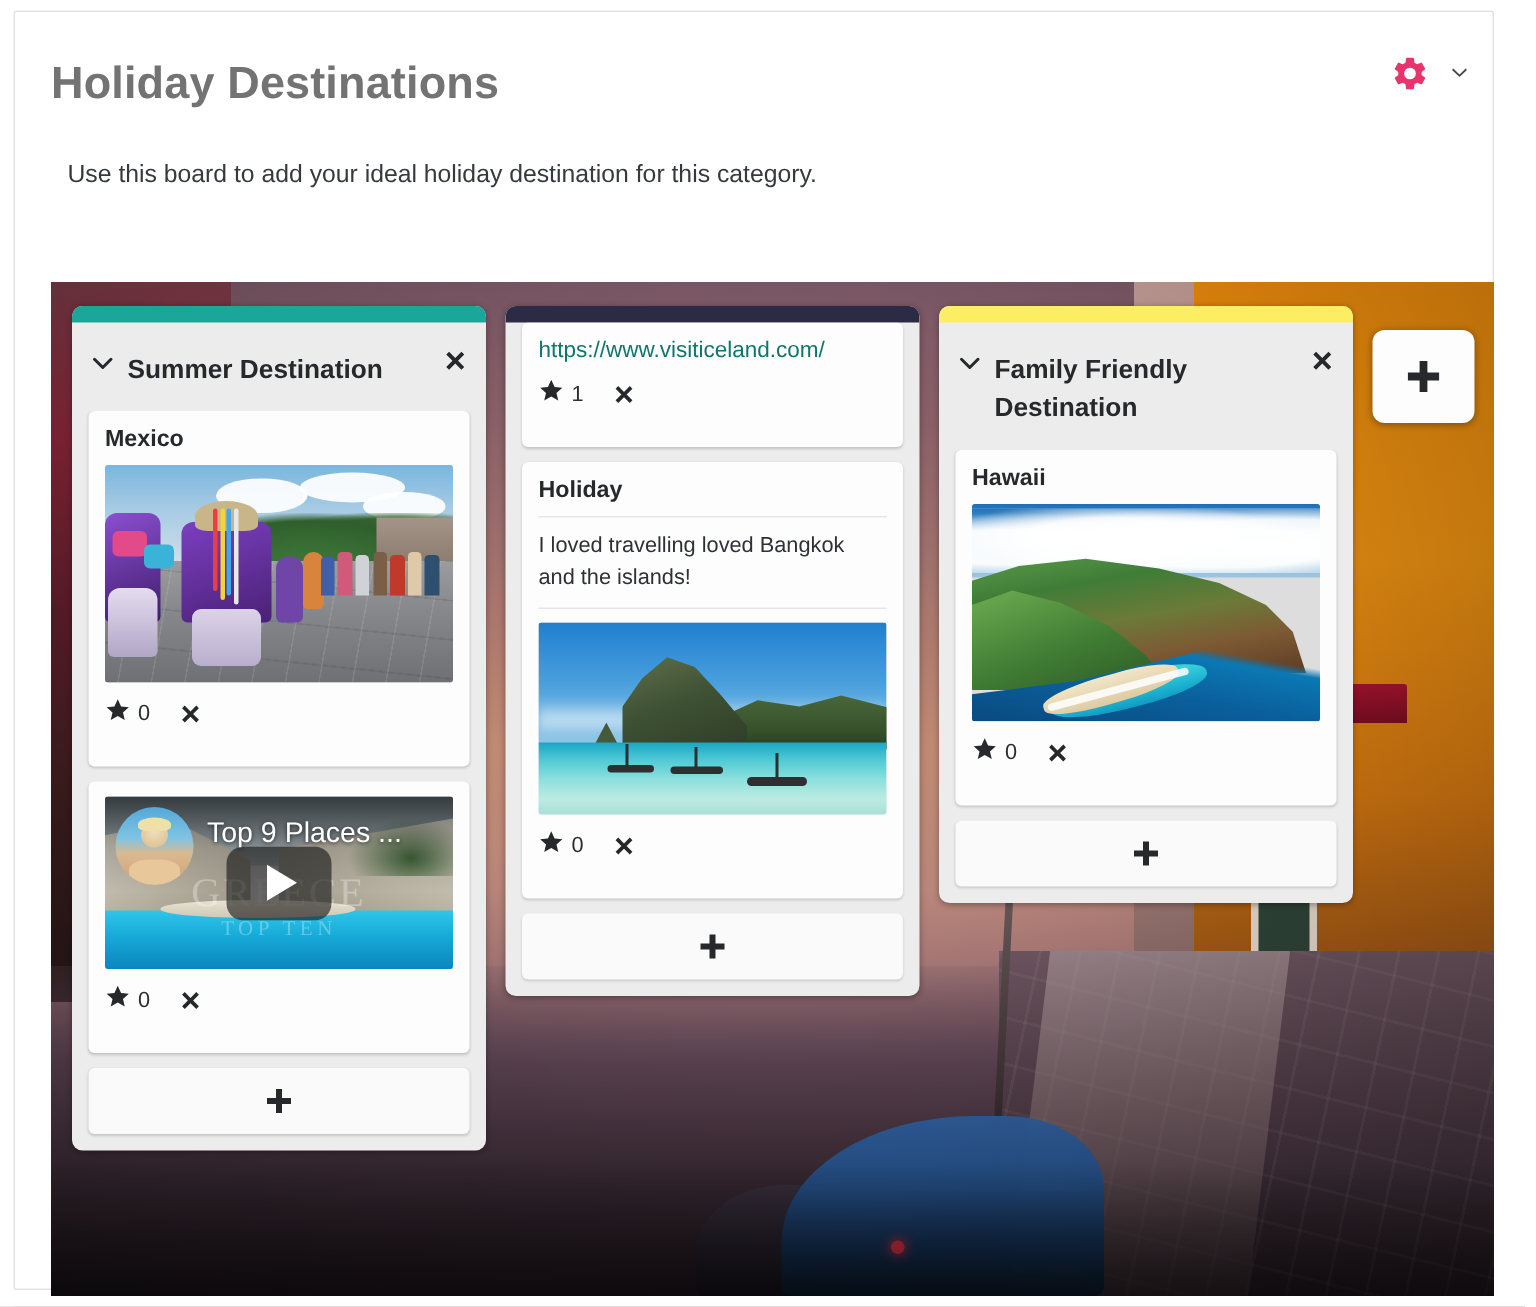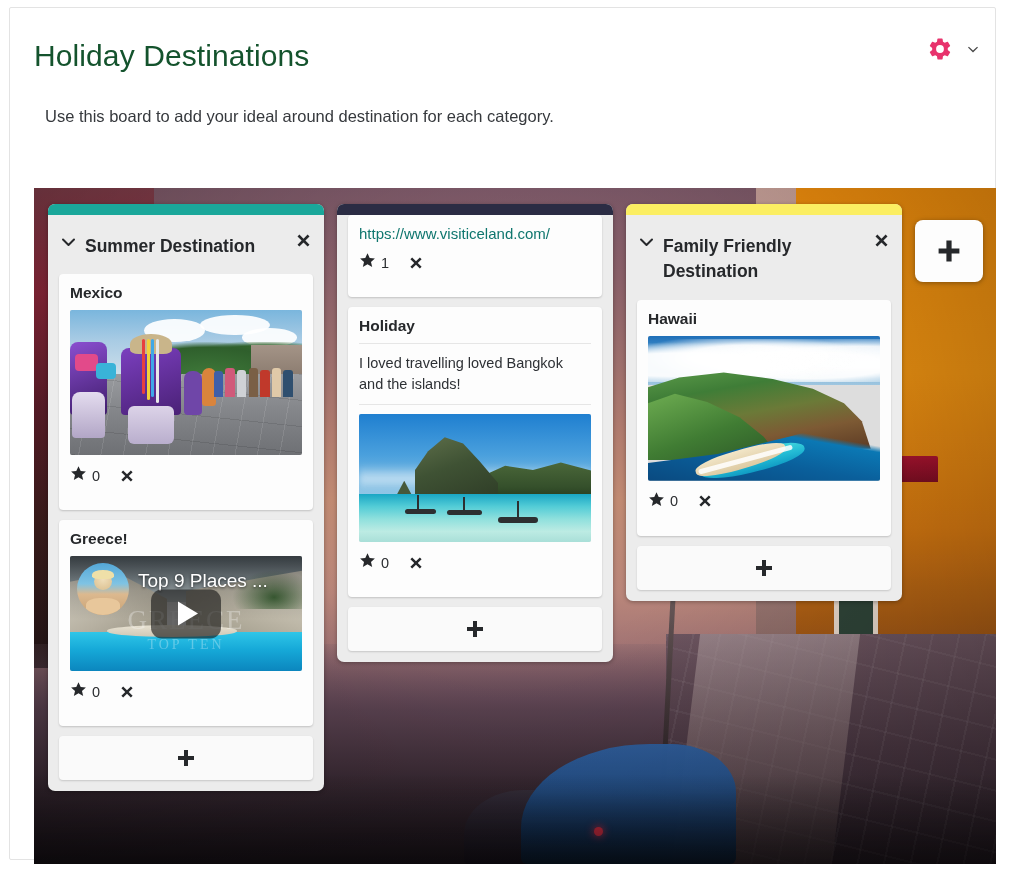--- a/index.html
+++ b/index.html
@@ -31,22 +31,22 @@
 
   
   .header {
     position: absolute;
     left: 0; top: 0; right: 0; height: 182px;
   }
   .page-title {
     position: absolute;
     left: 24px; top: 31px;
     font-size: 30px;
-    font-weight: 400;
-    color: #14532d;
+    font-weight: 700;
+    color: #737373;
     letter-spacing: .1px;
     white-space: nowrap;
   }
   .page-subtitle {
     position: absolute;
     left: 35px; top: 99px;
     font-size: 16.5px;
     color: #36393d;
     white-space: nowrap;
   }
@@ -463,21 +463,21 @@
 <body>
 
 <div class="page">
 
   <div class="left-gutter"></div>
 
   <div class="panel">
 
     <div class="header">
       <div class="page-title">Holiday Destinations</div>
-      <div class="page-subtitle">Use this board to add your ideal around destination for each category.</div>
+      <div class="page-subtitle">Use this board to add your ideal holiday destination for this category.</div>
 
       <div class="header-actions">
         <div class="gear-btn">
           <span>
             <svg width="26" height="26" viewBox="0 0 24 24" aria-hidden="true">
               <path fill="#e8336d" d="M19.14 12.94a7.4 7.4 0 0 0 .06-.94 7.4 7.4 0 0 0-.06-.94l2.03-1.58a.5.5 0 0 0 .12-.62l-1.92-3.32a.5.5 0 0 0-.6-.22l-2.39.96a7.1 7.1 0 0 0-1.63-.94l-.36-2.54a.5.5 0 0 0-.49-.42h-3.84a.5.5 0 0 0-.49.42l-.36 2.54c-.59.24-1.13.56-1.63.94l-2.39-.96a.5.5 0 0 0-.6.22L2.67 8.86a.5.5 0 0 0 .12.62l2.03 1.58c-.04.31-.06.63-.06.94 0 .31.02.63.06.94l-2.03 1.58a.5.5 0 0 0-.12.62l1.92 3.32c.12.22.38.3.6.22l2.39-.96c.5.38 1.04.7 1.63.94l.36 2.54c.04.24.25.42.49.42h3.84c.24 0 .45-.18.49-.42l.36-2.54c.59-.24 1.13-.56 1.63-.94l2.39.96c.22.08.48 0 .6-.22l1.92-3.32a.5.5 0 0 0-.12-.62l-2.03-1.58zM12 15.6A3.6 3.6 0 1 1 12 8.4a3.6 3.6 0 0 1 0 7.2z"></path>
             </svg>
           </span>
         </div>
         <div class="caret-btn">
@@ -580,21 +580,20 @@
                 </span>
                 <span class="card-delete">
                   <svg width="14" height="14" viewBox="0 0 16 16" aria-hidden="true">
                     <path fill="#26282b" d="M3.6 1.6 8 6l4.4-4.4 2 2L10 8l4.4 4.4-2 2L8 10l-4.4 4.4-2-2L6 8 1.6 3.6z"></path>
                   </svg>
                 </span>
               </div>
             </div>
 
             <div class="card">
-              <div class="card-title">Greece!</div>
               <div class="card-media" style="height:115px;">
                 <div class="ph">
                   <div class="gr-sky"></div>
                   <div class="gr-cliffL"></div>
                   <div class="gr-cliffR"></div>
                   <div class="gr-green"></div>
                   <div class="gr-sea"></div>
                   <div class="gr-beach"></div>
                 </div>
                 <div class="yt-overlay"></div>

